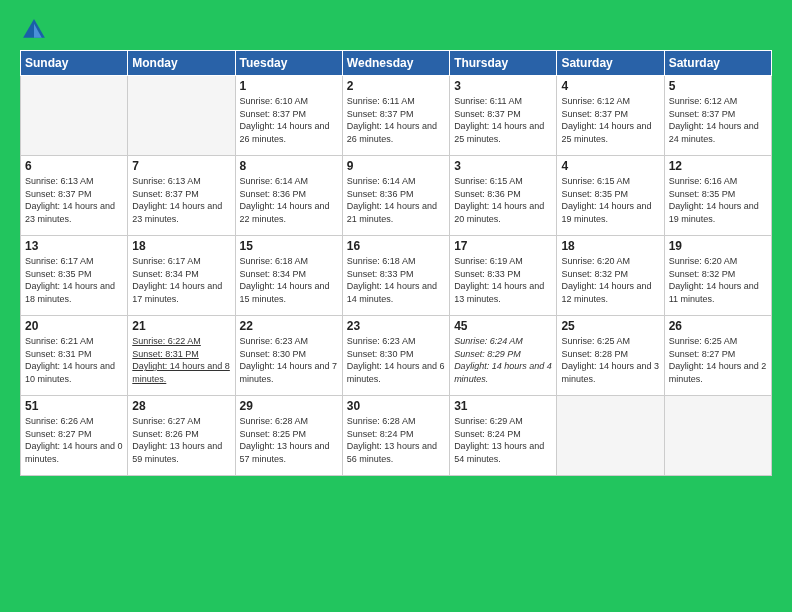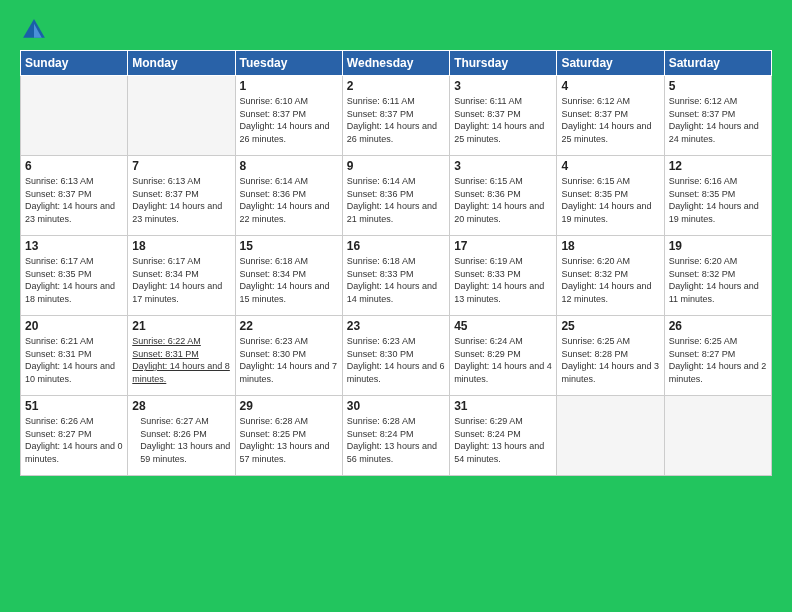--- a/index.html
+++ b/index.html
@@ -276,21 +276,21 @@
 Daylight: 14 hours and 7 minutes.</div>
           </td>
           <td>
             <span class="day-number">23</span>
             <div class="cell-info" style="white-space: pre-line;">Sunrise: 6:23 AM
 Sunset: 8:30 PM
 Daylight: 14 hours and 6 minutes.</div>
           </td>
           <td>
             <span class="day-number">45</span>
-            <div class="cell-info" style="white-space: pre-line;">Sunrise: 6:24 AM
+            <div class="cell-info" style="white-space: pre-line; font-style: italic;">Sunrise: 6:24 AM
 Sunset: 8:29 PM
 Daylight: 14 hours and 4 minutes.</div>
           </td>
           <td>
             <span class="day-number">25</span>
             <div class="cell-info" style="white-space: pre-line;">Sunrise: 6:25 AM
 Sunset: 8:28 PM
 Daylight: 14 hours and 3 minutes.</div>
           </td>
           <td>
@@ -302,21 +302,21 @@
         </tr>
         <tr>
           <td>
             <span class="day-number">51</span>
             <div class="cell-info" style="white-space: pre-line;">Sunrise: 6:26 AM
 Sunset: 8:27 PM
 Daylight: 14 hours and 0 minutes.</div>
           </td>
           <td>
             <span class="day-number">28</span>
-            <div class="cell-info" style="white-space: pre-line; margin-left: 8px;">Sunrise: 6:27 AM
+            <div class="cell-info" style="white-space: pre-line;">Sunrise: 6:27 AM
 Sunset: 8:26 PM
 Daylight: 13 hours and 59 minutes.</div>
           </td>
           <td>
             <span class="day-number">29</span>
             <div class="cell-info" style="white-space: pre-line;">Sunrise: 6:28 AM
 Sunset: 8:25 PM
 Daylight: 13 hours and 57 minutes.</div>
           </td>
           <td>

